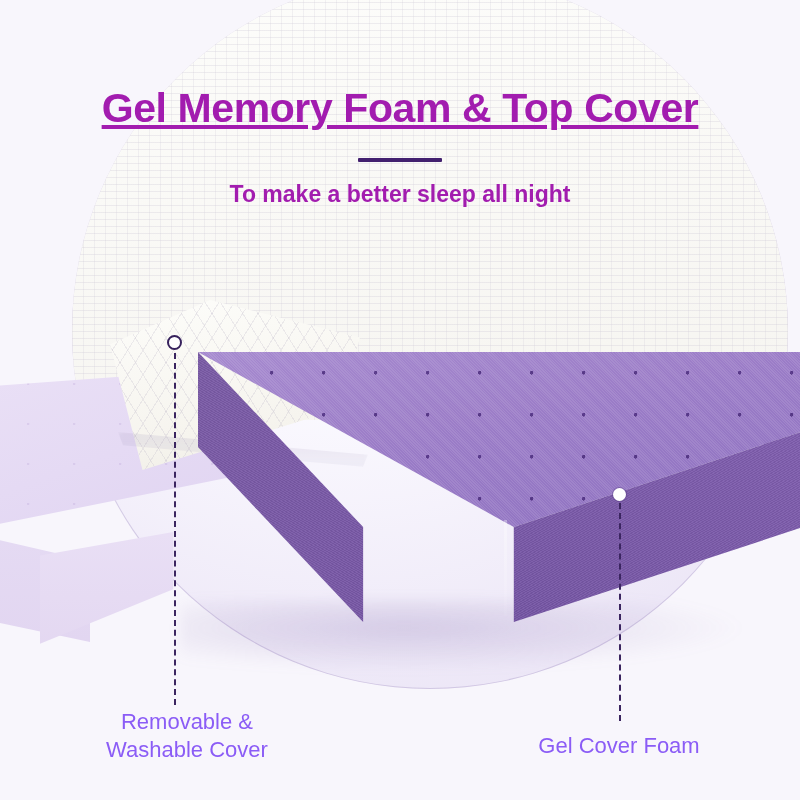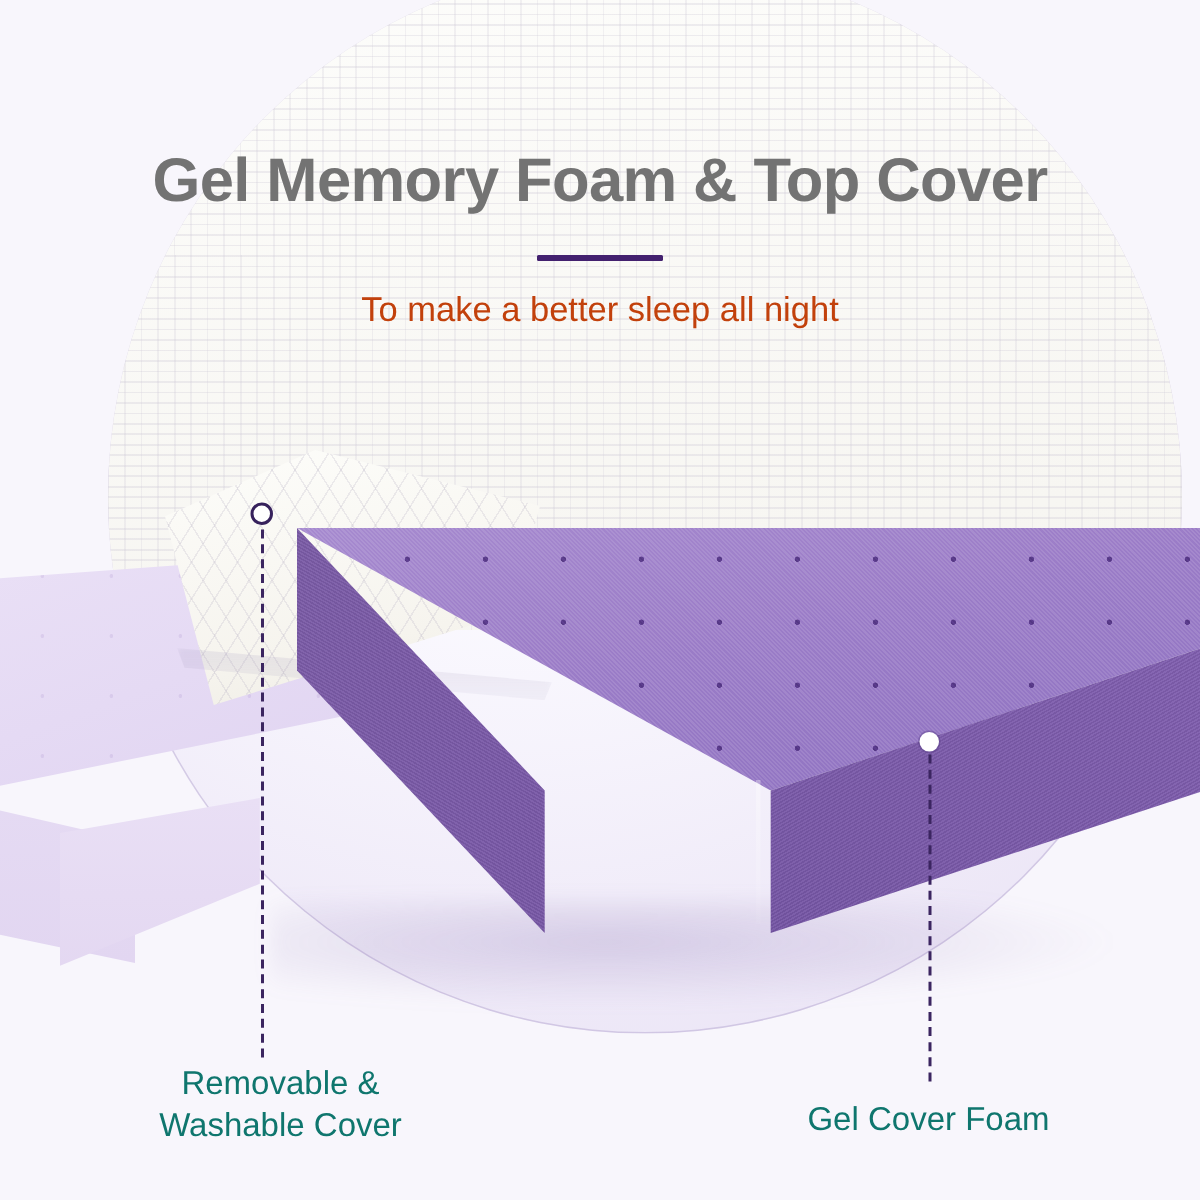--- a/index.html
+++ b/index.html
@@ -200,36 +200,37 @@
     position: absolute;
     left: 0;
     top: 86px;
     width: 800px;
     text-align: center;
   }
   .title {
     font-size: 41px;
     font-weight: 700;
     letter-spacing: -0.4px;
-    color: #737373;
-    margin: 12px;
+    color: #a21caf;
+    margin: 0;
     line-height: 1.08;
     white-space: nowrap;
+    text-decoration: underline;
   }
   .title-rule {
     width: 84px;
     height: 4px;
     background: #43216f;
     margin: 28px auto 0;
     border-radius: 1px;
   }
   .subtitle {
     font-size: 23px;
-    font-weight: 400;
-    color: #c2410c;
+    font-weight: 700;
+    color: #a21caf;
     margin: 19px 0 0;
     line-height: 1.2;
     white-space: nowrap;
   }
 
   
   .callout {
     position: absolute;
   }
   .marker-ring {
@@ -251,21 +252,21 @@
   }
   .leader {
     position: absolute;
     width: 0;
     border-left: 2px dashed #3b2560;
   }
   .callout-label {
     position: absolute;
     font-size: 22px;
     line-height: 1.28;
-    color: #0f766e;
+    color: #8b5cf6;
     white-space: pre-line;
     text-align: center;
     font-weight: 400;
   }
 </style>
 </head>
 <body>
 
 <div id="infographic">
 

